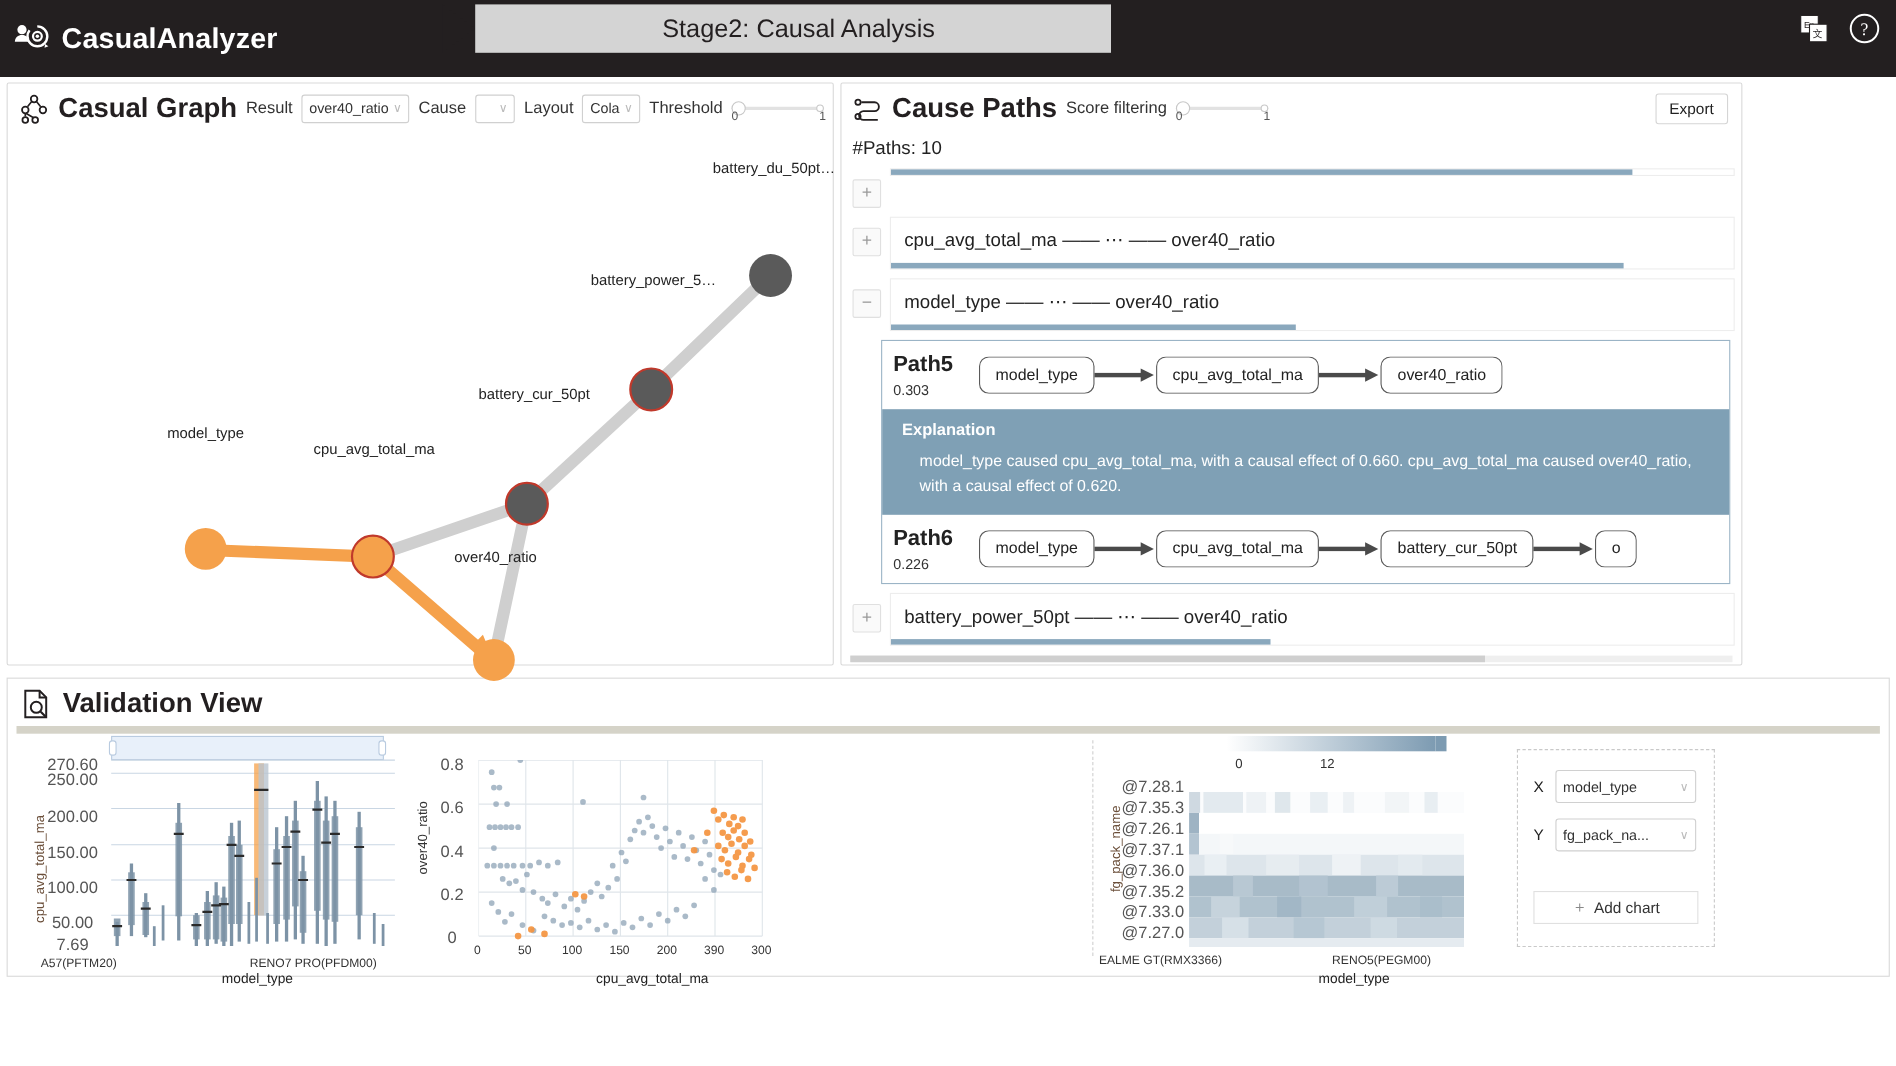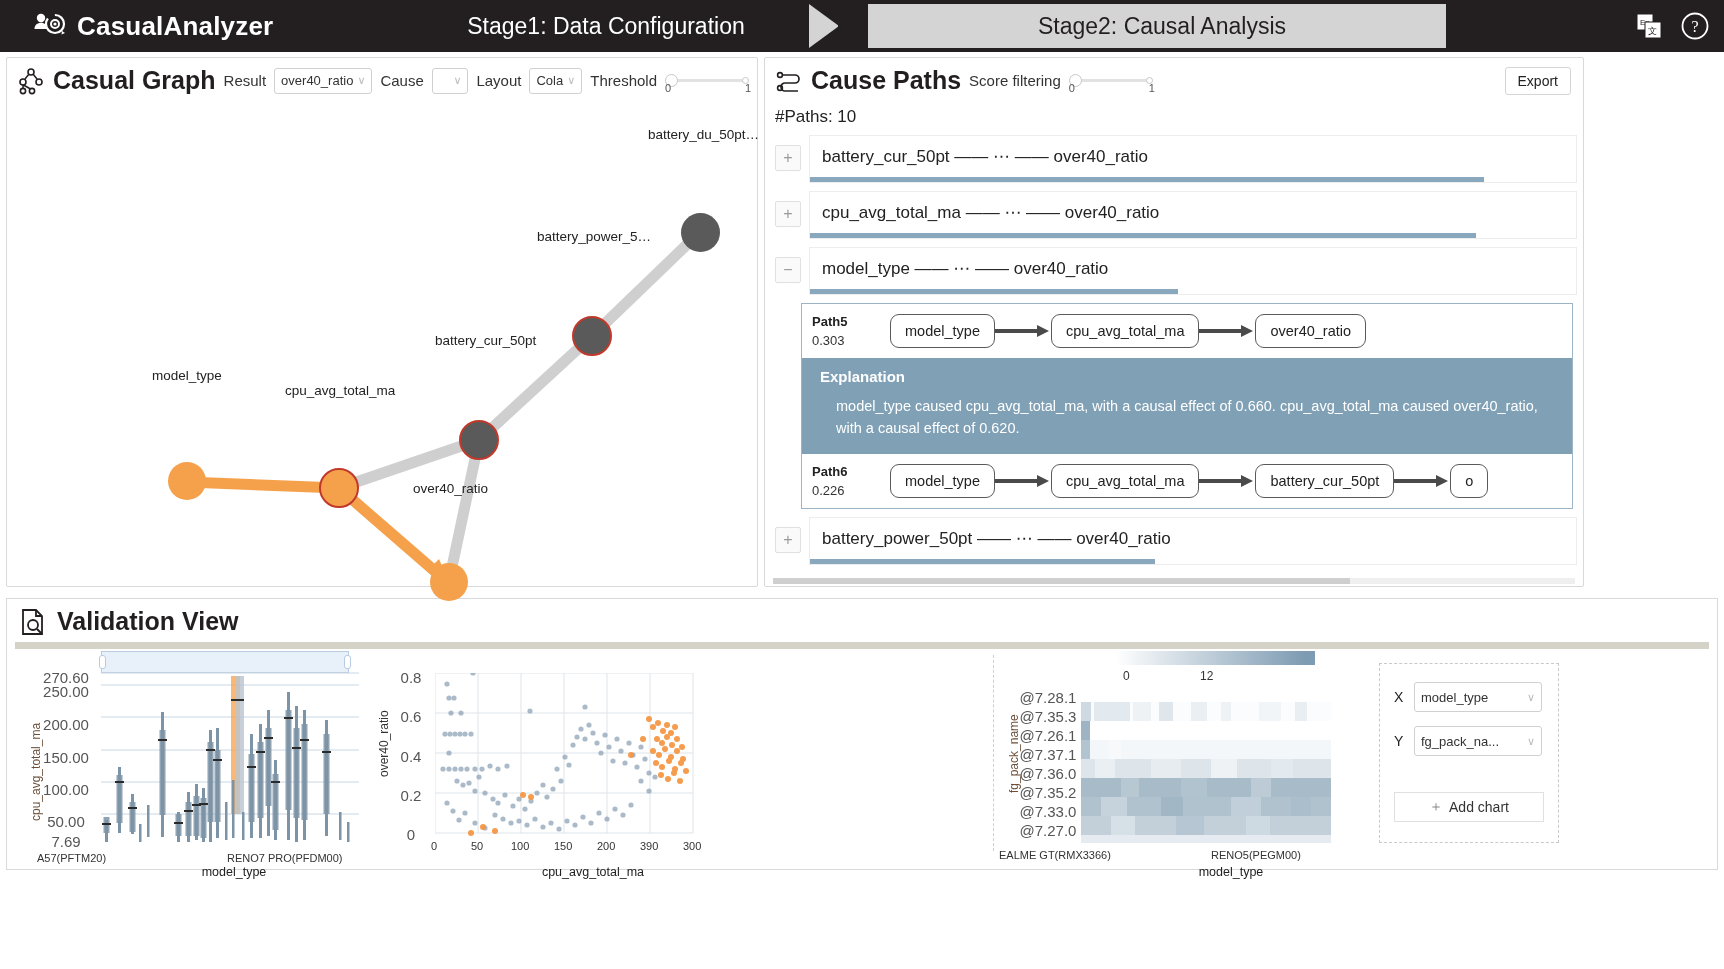--- a/index.html
+++ b/index.html
@@ -4,22 +4,22 @@
 <style>
   * { box-sizing: border-box; margin:0; padding:0; }
   body {
     width:1724px; height:969px;
     font-family:"Liberation Sans", sans-serif;
     background:#ffffff; overflow:hidden;
     -webkit-font-smoothing:antialiased;
   }
   
   .topbar {
-    position:relative; height:52px; background:#231f20;
-    display:flex; align-items:center;padding-left:21px;
+    position:relative; height:70px; background:#231f20;
+    display:flex; align-items:center;
   }
   .brand { display:flex; align-items:center; gap:10px; padding-left:12px; width:400px; }
   .brand-logo { width:34px; height:34px; flex:0 0 34px; }
   .brand-title { color:#ffffff; font-size:26px; font-weight:bold; letter-spacing:.2px; }
   .stage-wrap { position:absolute; left:402px; top:4px; display:flex; height:44px; }
   .stage {
     height:44px; display:flex; align-items:center; justify-content:center;
     font-size:23px; position:relative;
   }
   .stage1 {
@@ -90,21 +90,21 @@
   }
   .path-card { flex:1; border:1px solid #ededed; background:#fff; }
   .path-summary { font-size:17px; color:#222; padding:10px 12px; white-space:nowrap; }
   .path-bar { height:5px; background:#8aa8bd; }
   .path-bar.b1 { width:88%; } .path-bar.b2 { width:87%; } .path-bar.b3 { width:48%; }
   .path-bar.b4 { width:45%; }
 
   .detail-box { border:1px solid #9bb4c6; margin:0 0 0 36px; background:#fff; width:calc(100% - 40px);}
   .detail-row { display:flex; align-items:center; padding:10px 0 10px 10px; }
   .path-meta { width:78px; flex:0 0 78px; }
-  .path-name { font-size:13px; font-weight:bold; color:#222; }
+  .path-name { font-size:20px; font-weight:bold; color:#222; }
   .path-score { font-size:13px; color:#333; margin-top:4px;}
   .chain { display:flex; align-items:center; overflow:hidden; }
   .chipnode {
     border:1.5px solid #5a5a5a; border-radius:9px; background:#fff; height:34px;
     display:flex; align-items:center; justify-content:center; padding:0 14px;
     font-size:14.5px; color:#222; white-space:nowrap;
   }
   .arrow { width:56px; height:12px; position:relative; flex:0 0 56px;}
   .arrow .shaft { position:absolute; top:4px; left:0; width:44px; height:4px; background:#4a4a4a;}
   .arrow .head { position:absolute; top:0; left:42px; width:0;height:0;
@@ -159,23 +159,20 @@
         <circle cx="22" cy="15" r="9" fill="none" stroke="#fff" stroke-width="2.2" stroke-dasharray="34 8"></circle>
         <circle cx="22" cy="15" r="4" fill="none" stroke="#fff" stroke-width="2"></circle>
         <circle cx="22" cy="15" r="1.6" fill="#fff"></circle>
         <path d="M29 22l3 2-3.5 1.5z" fill="#fff"></path>
       </svg>
     </span>
     <span class="brand-title">CasualAnalyzer</span>
   </div>
 
   <div class="stage-wrap">
-    <div class="stage stage1">
-      <span>Stage1: Data Configuration</span>
-    </div>
     <div class="stage stage2">
       <span>Stage2: Causal Analysis</span>
     </div>
   </div>
 
   <div class="topbar-right">
     <span class="ticon">
       <svg viewBox="0 0 30 30" width="30" height="30">
         <rect x="3" y="3" width="16" height="16" fill="#fff" stroke="#231f20" stroke-width="1"></rect>
         <text x="6" y="14" font-size="8" font-family="Liberation Sans" fill="#231f20">En</text>
@@ -286,21 +283,20 @@
         <span>Export</span>
       </div>
     </div>
 
     <div class="paths-body">
       <div class="npaths">#Paths: 10</div>
 
       <div class="path-row">
         <div class="toggle">+</div>
         <div class="path-card">
-          <div class="path-summary">battery_cur_50pt —— ⋯ —— over40_ratio</div>
           <div class="path-bar b1"></div>
         </div>
       </div>
 
       <div class="path-row">
         <div class="toggle">+</div>
         <div class="path-card">
           <div class="path-summary">cpu_avg_total_ma —— ⋯ —— over40_ratio</div>
           <div class="path-bar b2"></div>
         </div>

